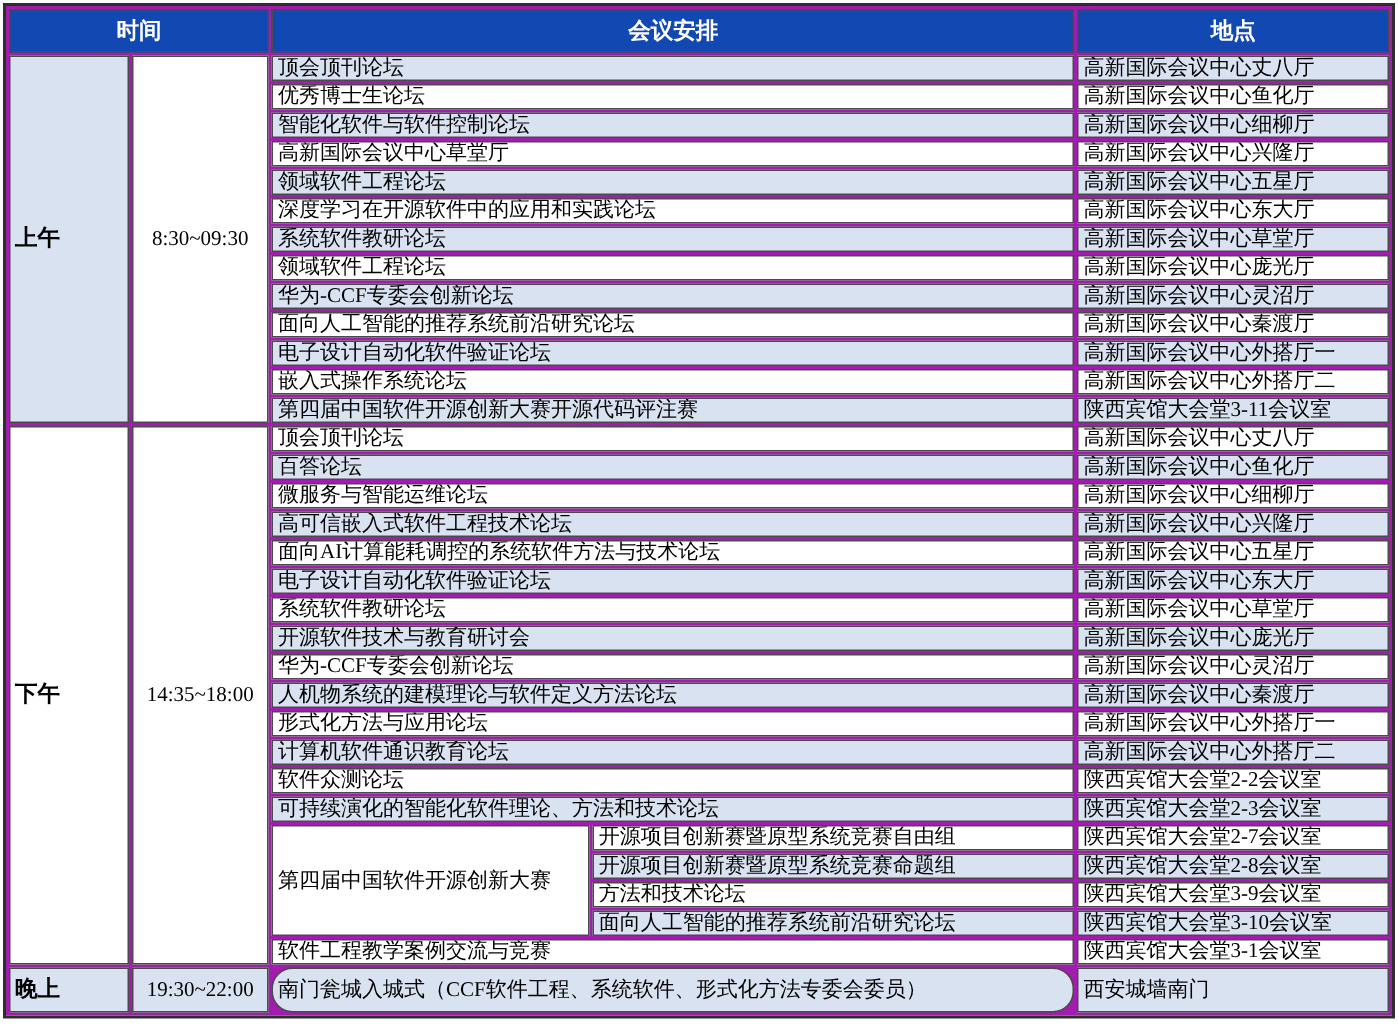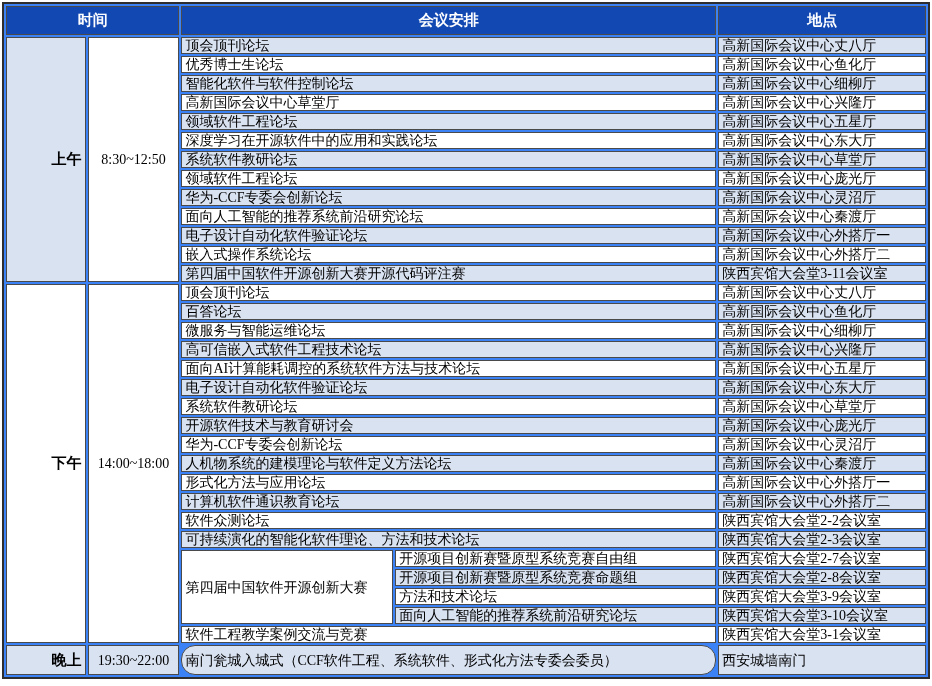--- a/index.html
+++ b/index.html
@@ -17,21 +17,21 @@
     background: #ffffff;
   }
   .table-frame {
     display: inline-block;
     border: 2px solid #2e2e2e;
     background: #ffffff;
   }
   table.schedule {
     border-collapse: separate;
     border-spacing: 2px;
-    background: #3b82f6;
+    background: #a21caf;
     table-layout: fixed;
   }
   th, td {
     border: 1px solid #4a4a4a;
     box-sizing: border-box;
     overflow: hidden;
     white-space: nowrap;
   }
   th {
     height: 29px;
@@ -48,21 +48,21 @@
     line-height: 15px;
     padding: 0 3px;
     background: #ffffff;
     text-align: left;
     vertical-align: middle;
   }
   td.tint { background: #d9e2f1; }
   td.period-cell {
     font-weight: bold;
     font-size: 15px;
-    text-align: right;
+    text-align: left;
   }
   td.time-cell {
     text-align: center;
     font-size: 14px;
   }
   td.group-title-cell {
     text-align: left;
   }
   tr.evening-row td { height: 30px; }
   td.center { text-align: left; border-radius: 14px; }
@@ -83,21 +83,21 @@
       <thead>
         <tr>
           <th colspan="2">时间</th>
           <th colspan="2">会议安排</th>
           <th>地点</th>
         </tr>
       </thead>
       <tbody id="schedule-body">
           <tr>
             <td class="period-cell tint" rowspan="13">上午</td>
-            <td class="time-cell" rowspan="13">8:30~12:50</td>
+            <td class="time-cell" rowspan="13">8:30~09:30</td>
             <td class="tint" colspan="2">顶会顶刊论坛</td>
             <td class="tint">高新国际会议中心丈八厅</td>
           </tr>
           <tr>
             <td colspan="2">优秀博士生论坛</td>
             <td>高新国际会议中心鱼化厅</td>
           </tr>
           <tr>
             <td class="tint" colspan="2">智能化软件与软件控制论坛</td>
             <td class="tint">高新国际会议中心细柳厅</td>
@@ -137,21 +137,21 @@
           <tr>
             <td colspan="2">嵌入式操作系统论坛</td>
             <td>高新国际会议中心外搭厅二</td>
           </tr>
           <tr>
             <td class="tint" colspan="2">第四届中国软件开源创新大赛开源代码评注赛</td>
             <td class="tint">陕西宾馆大会堂3-11会议室</td>
           </tr>
           <tr>
             <td class="period-cell" rowspan="19">下午</td>
-            <td class="time-cell" rowspan="19">14:00~18:00</td>
+            <td class="time-cell" rowspan="19">14:35~18:00</td>
             <td colspan="2">顶会顶刊论坛</td>
             <td>高新国际会议中心丈八厅</td>
           </tr>
           <tr>
             <td class="tint" colspan="2">百答论坛</td>
             <td class="tint">高新国际会议中心鱼化厅</td>
           </tr>
           <tr>
             <td colspan="2">微服务与智能运维论坛</td>
             <td>高新国际会议中心细柳厅</td>

